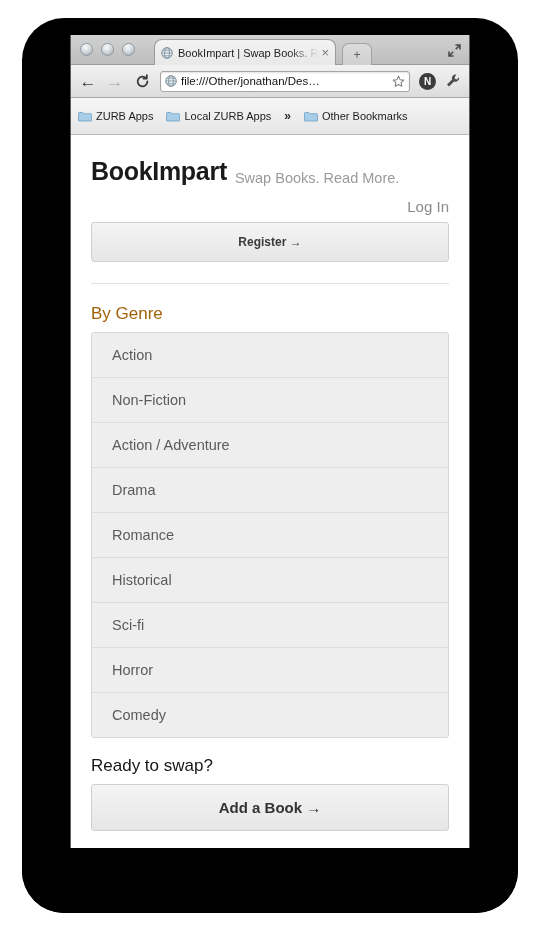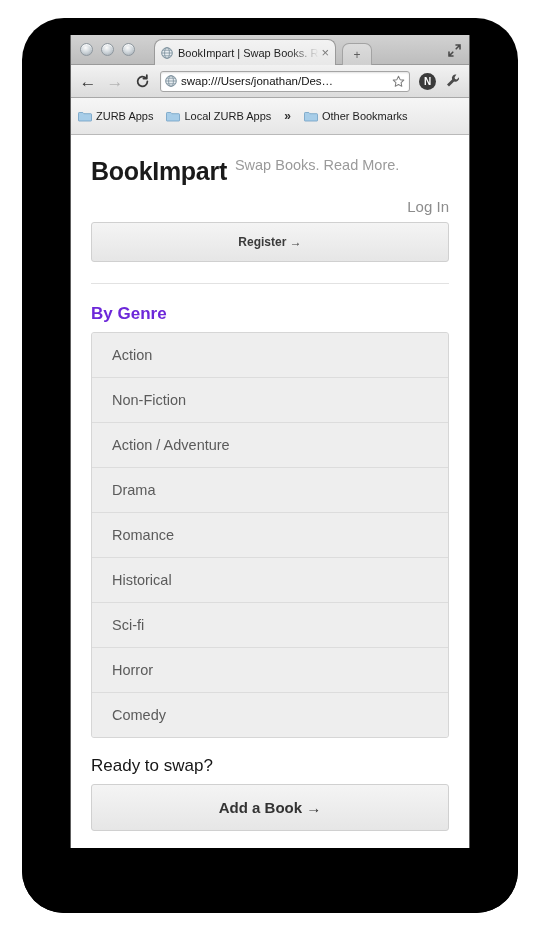--- a/index.html
+++ b/index.html
@@ -174,21 +174,21 @@
   .bm-chevron { margin-right: 13px; font-weight: bold; font-size: 12px; color: #303030; }
 
   
   .page {
     position: relative;
     background: #fff;
     height: 725px;
     padding: 22px 20px 0 20px;
     overflow: hidden;
   }
-  .site-header { display: flex; align-items: flex-start; flex-wrap: nowrap; }
+  .site-header { display: flex; align-items: flex-end; flex-wrap: nowrap; }
   .site-title {
     font-size: 25px;
     font-weight: bold;
     color: #1a1a1a;
     letter-spacing: -.3px;
   }
   .site-tagline {
     font-size: 14.5px;
     color: #9a9a9a;
     margin-left: 8px;
@@ -215,24 +215,24 @@
     font-size: 12px;
     font-weight: bold;
   }
   .divider {
     border: none;
     border-top: 1px solid #e2e2e2;
     margin: 21px 0 0 0;
   }
   .section-title {
     font-size: 17px;
-    color: #6d28d9;
+    color: #a16207;
     margin-top: 20px;
     margin-bottom: 8px;
-    font-weight: bold;
+    font-weight: normal;
   }
   .genre-list {
     list-style: none;
     border: 1px solid #d6d6d6;
     border-radius: 3px;
     overflow: hidden;
     background: #eeeeee;
   }
   .genre-item {
     padding: 14px 0 14px 20px;
@@ -319,21 +319,21 @@
     </span>
 
     <div class="omnibox">
       <span class="omnibox-favicon">
         <svg width="12" height="12" viewBox="0 0 12 12">
           <circle cx="6" cy="6" r="5.3" fill="#e9eef2" stroke="#7b8f9c" stroke-width="1"></circle>
           <ellipse cx="6" cy="6" rx="2.4" ry="5.3" fill="none" stroke="#7b8f9c" stroke-width=".8"></ellipse>
           <path d="M1 6h10M1.9 3.2h8.2M1.9 8.8h8.2" stroke="#7b8f9c" stroke-width=".8" fill="none"></path>
         </svg>
       </span>
-      <span class="omnibox-url">swap:///Users/jonathan/Des…</span>
+      <span class="omnibox-url">file:///Other/jonathan/Des…</span>
       <span class="star-icon">
         <svg width="13" height="13" viewBox="0 0 14 14">
           <path d="M7 1.3l1.75 3.7 3.95.52-2.9 2.73.74 3.95L7 10.3l-3.54 1.9.74-3.95L1.3 5.52l3.95-.52z" fill="none" stroke="#7d7d7d" stroke-width="1.1" stroke-linejoin="round"></path>
         </svg>
       </span>
     </div>
 
     <span class="ext-badge">N</span>
 
     <span class="wrench">

